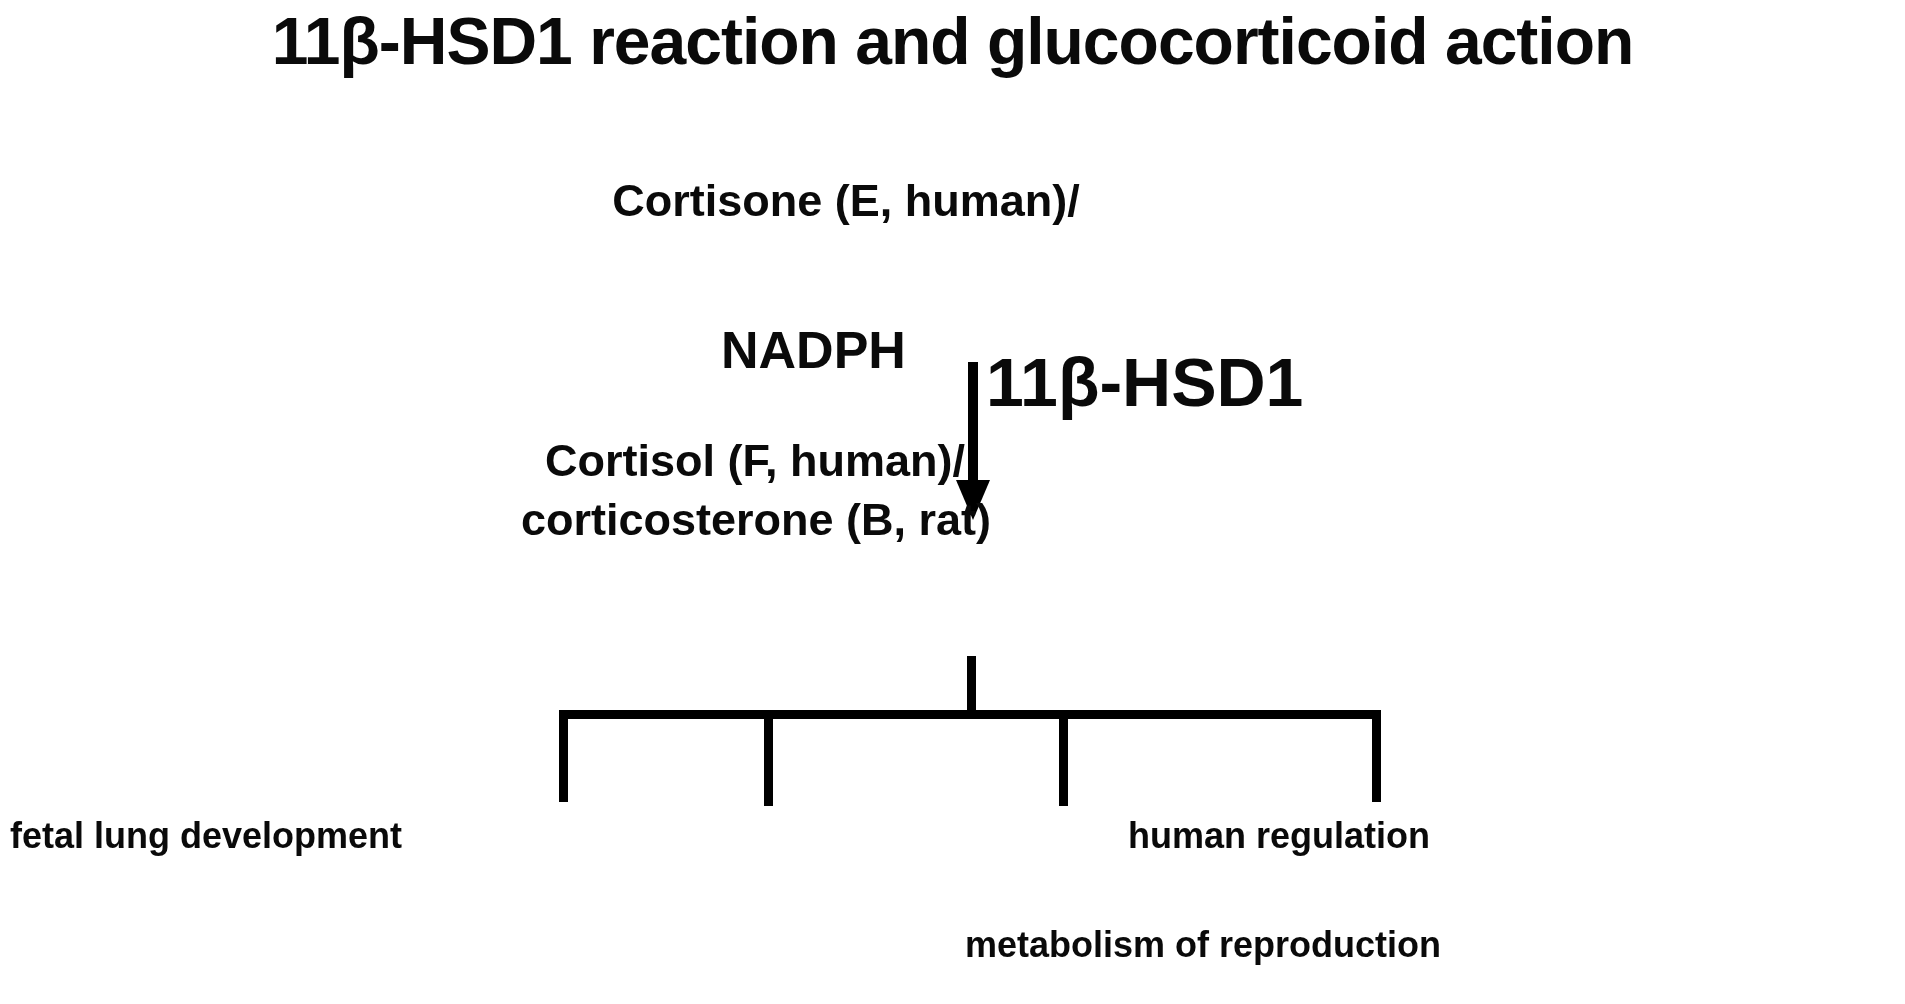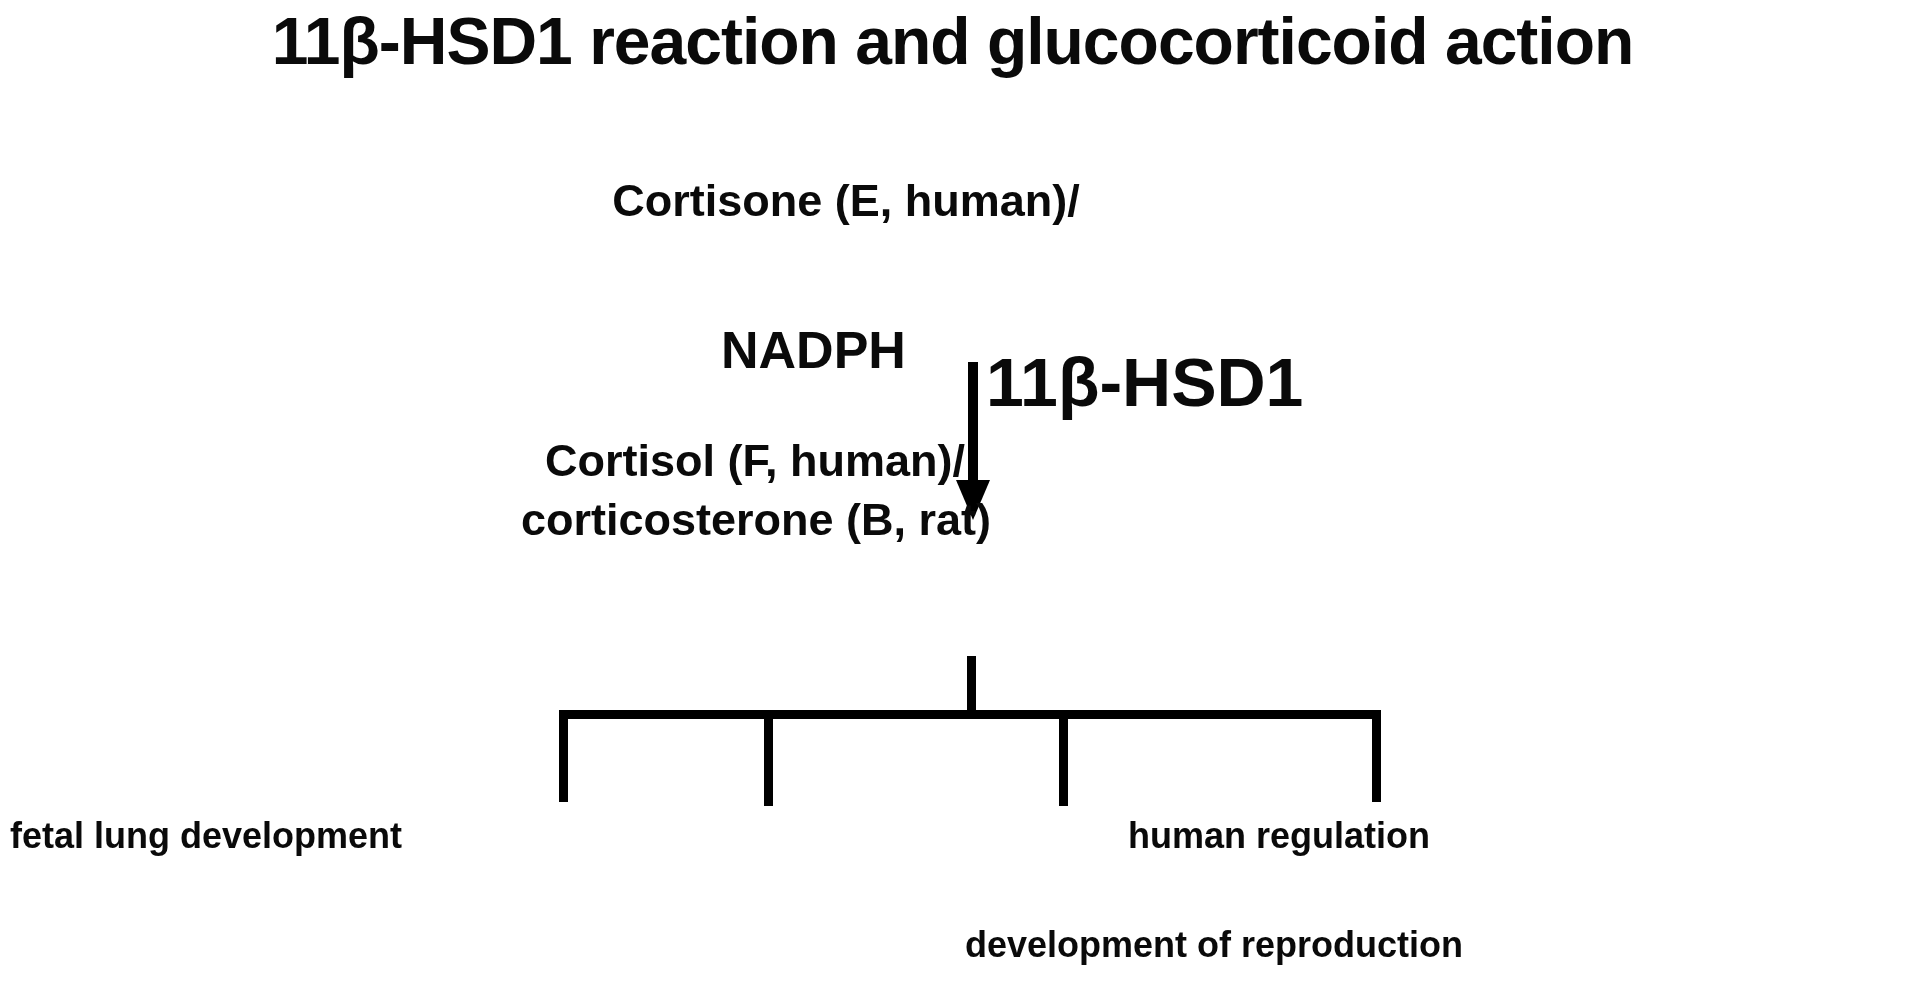--- a/index.html
+++ b/index.html
@@ -141,17 +141,17 @@
     <rect x="214" y="54" width="9" height="136" fill="#000000"></rect>
 
     <rect x="509" y="54" width="9" height="136" fill="#000000"></rect>
 
     <rect x="822" y="54" width="9" height="92" fill="#000000"></rect>
   </svg>
 
   <div class="txt effect-label" id="effect-fetal-lung">fetal lung development</div>
 
 
-  <div class="txt effect-label" id="effect-reproduction">development of reproduction</div>
+  <div class="txt effect-label" id="effect-reproduction">metabolism of reproduction</div>
 
   <div class="txt effect-label" id="effect-immune">human regulation</div>
 
 </div>
 
 </body></html>

